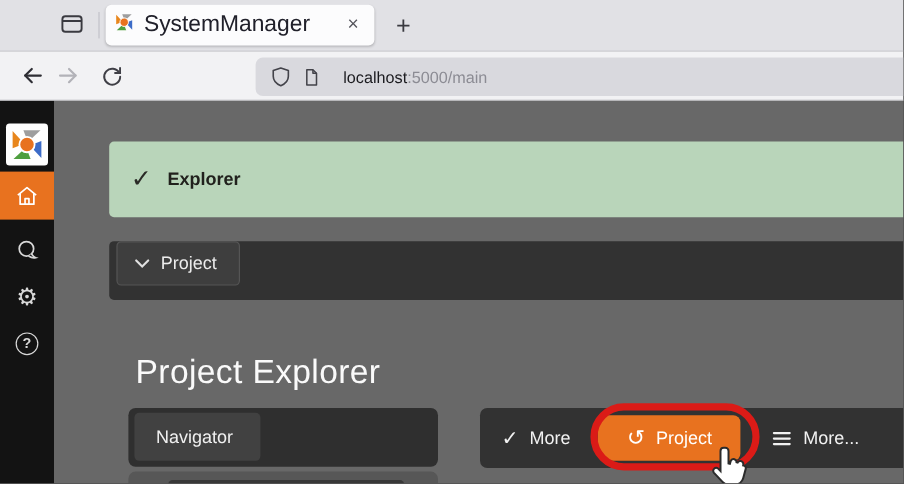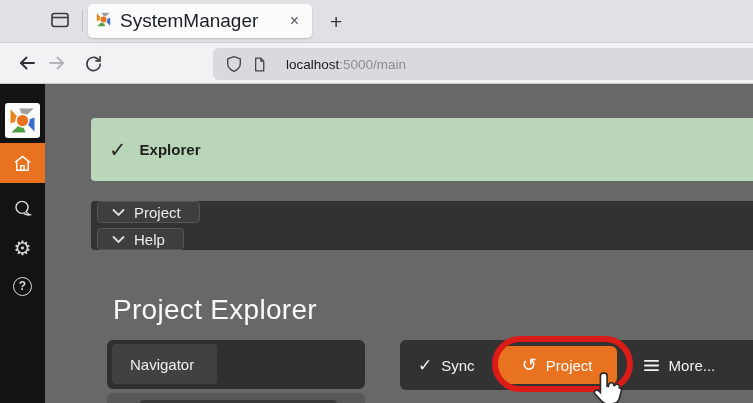--- a/index.html
+++ b/index.html
@@ -86,21 +86,21 @@
     display:flex; align-items:center; padding-left:18px;
   }
   .flat-btn { background:none; border:none; color:#f2f2f2; font-size:15px; display:flex; align-items:center; gap:9px; font-family:"Liberation Sans", sans-serif; }
   .btn-reboot {
     margin-left:23px; width:119px; height:38px; background:#e8721f;
     border:none; border-radius:6px; color:#fff; font-size:15px;
     display:flex; align-items:center; justify-content:center; gap:9px;
     font-family:"Liberation Sans", sans-serif;
   }
   .reboot-glyph { font-size:18px; line-height:1; }
-  .btn-more { margin-left:10px;padding-left:16px; }
+  .btn-more { margin-left:26px; }
   .check-glyph { font-size:17px; line-height:1; }
   
   .nav-body { position:absolute; left:107px; top:309px; width:258px; height:14px; background:#575757; border-radius:6px 6px 0 0; }
   .nav-body-inner { position:absolute; left:33px; top:7px; width:197px; height:10px; background:#383838; border-radius:4px 4px 0 0; }
   
   .highlight-ring {
     position:absolute; left:492px; top:252px; width:141px; height:56px;
     border:6px solid #db1b17; border-radius:28px; pointer-events:none;
   }
   .cursor { position:absolute; left:592px; top:287px; pointer-events:none; }
@@ -209,38 +209,32 @@
       <span class="banner-title">Explorer</span>
     </div>
 
     <div class="menubar">
       <button class="menu-btn">
         <svg width="13" height="9" viewBox="0 0 13 9" fill="none" stroke="#e0e0e0" stroke-width="1.8" stroke-linecap="round">
           <polyline points="1.5,2 6.5,7 11.5,2"></polyline>
         </svg>
         <span>Project</span>
       </button>
-      <button class="menu-btn">
-        <svg width="13" height="9" viewBox="0 0 13 9" fill="none" stroke="#e0e0e0" stroke-width="1.8" stroke-linecap="round">
-          <polyline points="1.5,2 6.5,7 11.5,2"></polyline>
-        </svg>
-        <span>Help</span>
-      </button>
     </div>
 
     <h1 class="page-title">Project Explorer</h1>
 
     <div class="nav-card">
       <div class="nav-tab">Navigator</div>
     </div>
 
     <div class="actions-bar">
       <button class="flat-btn">
         <span class="check-glyph">✓</span>
-        <span>Sync</span>
+        <span>More</span>
       </button>
       <button class="btn-reboot">
         <span class="reboot-glyph">↺</span>
         <span>Project</span>
       </button>
       <button class="flat-btn btn-more">
         <svg width="17" height="13" viewBox="0 0 17 13">
           <rect x="1" y="1" width="15" height="1.8" rx="0.9" fill="#f2f2f2"></rect>
           <rect x="1" y="5.6" width="15" height="1.8" rx="0.9" fill="#f2f2f2"></rect>
           <rect x="1" y="10.2" width="15" height="1.8" rx="0.9" fill="#f2f2f2"></rect>

